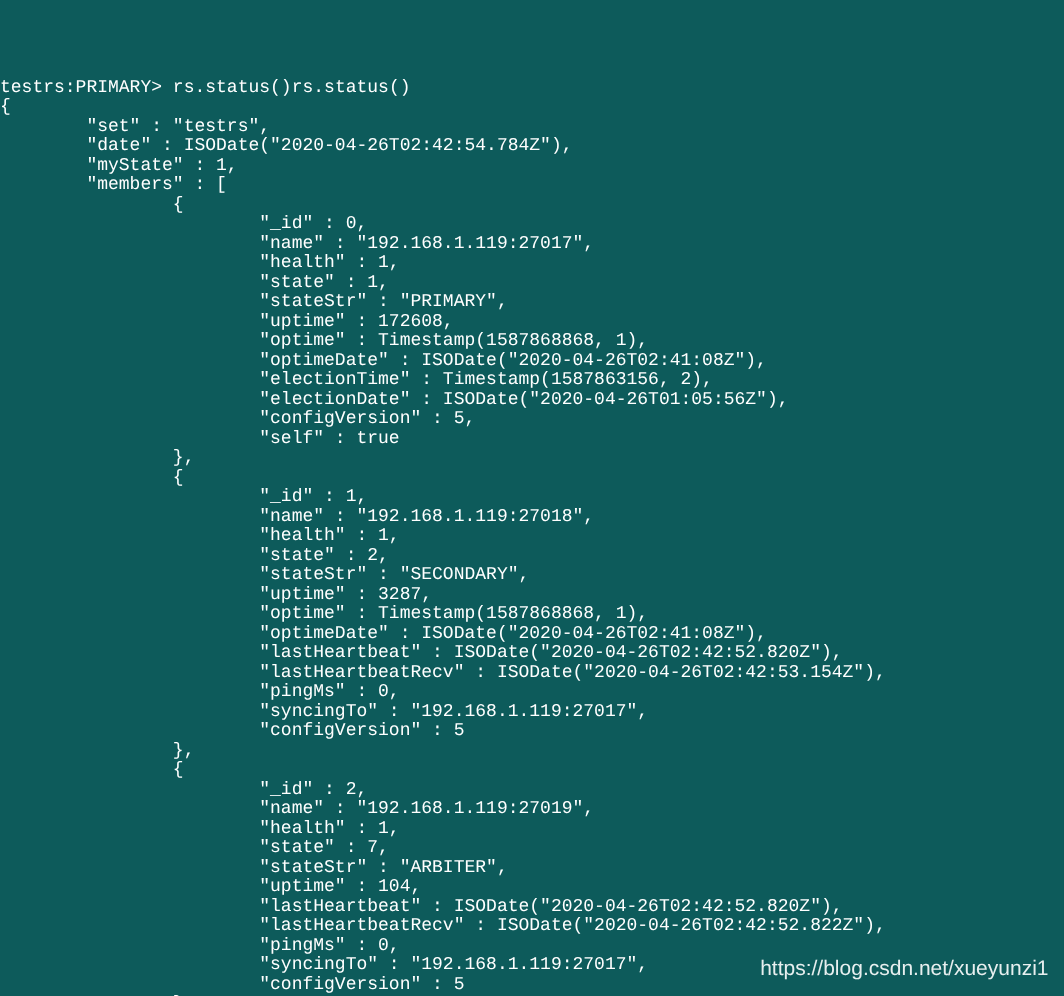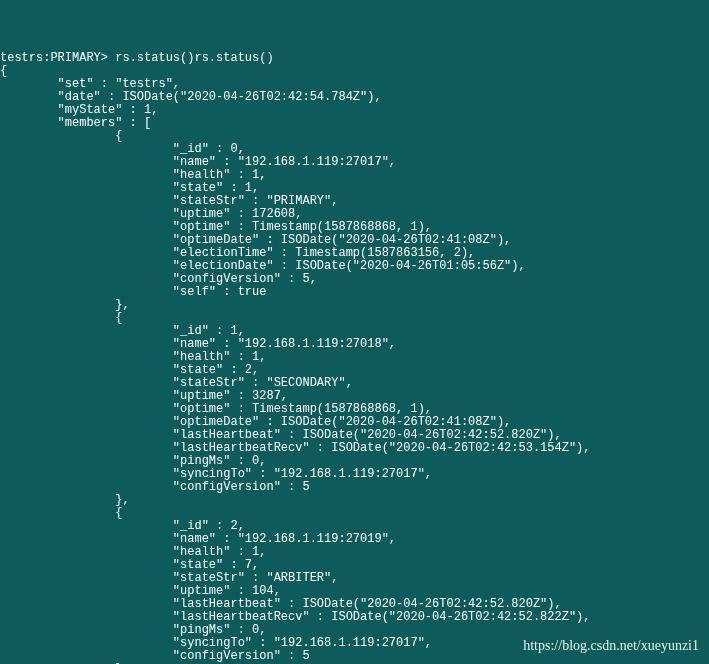--- a/index.html
+++ b/index.html
@@ -17,21 +17,21 @@
       position: relative;
     }
     .terminal {
       padding: 0;
     }
     .watermark {
       position: absolute;
       bottom: 12px;
       right: 10px;
       color: rgba(255,255,255,0.9);
-      font-family: Liberation Serif, serif;
+      font-family: Liberation Sans, sans-serif;
       font-size: 14px;
     }
   </style>
 </head>
 <body>
 
 
 
 <div class="terminal"><span>testrs:PRIMARY&gt;</span> <span>rs.status()rs.status()</span>
 <span>{</span>

